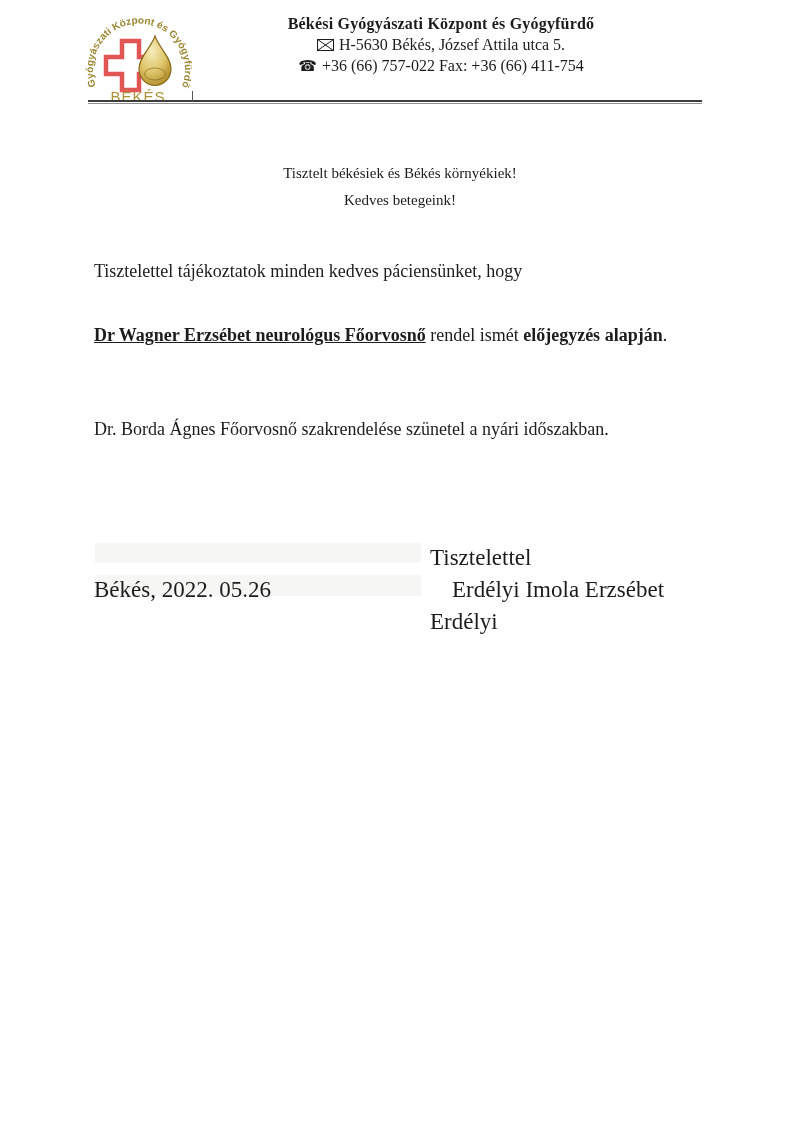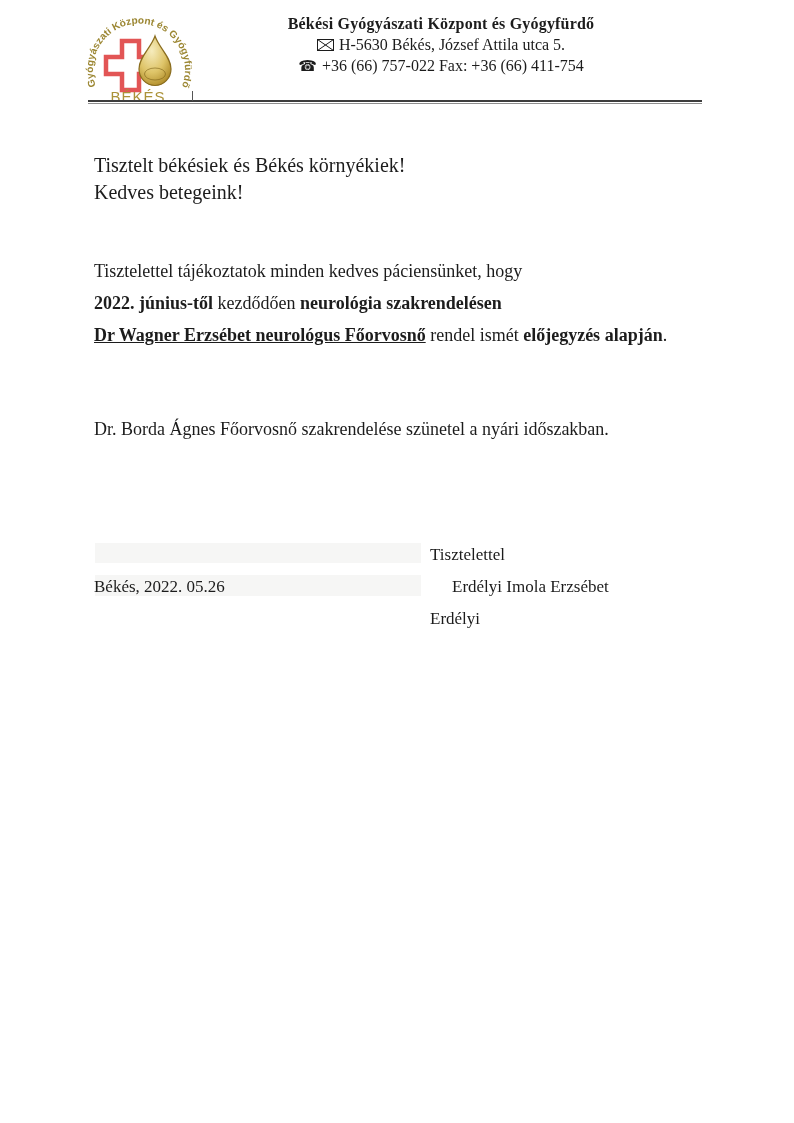--- a/index.html
+++ b/index.html
@@ -16,29 +16,29 @@
   }
   .contact .org{font-weight:bold;letter-spacing:.2px;}
   .contact .row{white-space:nowrap;}
   .glyph-env{display:inline-block;vertical-align:-1px;margin-right:5px;}
   .glyph-phone{font-family:"DejaVu Sans",sans-serif;font-size:15px;margin-right:5px;}
   .email-link{color:#1c1c1c;text-decoration:underline;cursor:pointer;}
   .rule{position:absolute;left:88px;top:100px;width:614px;height:1px;
         border-top:2px solid #3d3d3d;border-bottom:1px solid #8e8e8e;box-sizing:content-box;}
   .tick{position:absolute;left:192px;top:91px;width:1px;height:10px;background:#555;}
   
-  .greeting{position:absolute;left:94px;top:152px;width:612px;
-            font-size:20px;line-height:27px;}
+  .greeting{position:absolute;left:94px;top:160px;width:612px;text-align:center;
+            font-size:15px;line-height:27px;}
   
   .bodyline{position:absolute;left:94px;width:612px;font-size:18px;white-space:nowrap;}
   .b{font-weight:bold;}
   .bu{font-weight:bold;text-decoration:underline;}
   
   .band{position:absolute;left:95px;width:326px;background:#f6f6f5;}
-  .sig{position:absolute;font-size:17px;white-space:nowrap;}
+  .sig{position:absolute;font-size:23px;white-space:nowrap;}
 </style>
 </head>
 <body>
 
 <div class="page">
 
   <svg class="logo" viewBox="0 0 116 100" aria-hidden="true">
     <defs>
       <radialGradient id="dropGrad" cx="40%" cy="30%" r="80%">
         <stop offset="0%" stop-color="#f6ecbd"></stop>
@@ -74,23 +74,20 @@
   <div class="rule"></div>
   <div class="tick"></div>
 
   <div class="greeting">
     <div>Tisztelt békésiek és Békés környékiek!</div>
     <div>Kedves betegeink!</div>
   </div>
 
   <div class="bodyline" style="top:261px;">Tisztelettel tájékoztatok minden kedves páciensünket, hogy</div>
 
-  <div class="bodyline" style="top:293px;">
-    <span class="b">2022. június-től</span><span> kezdődően </span><span class="b">neurológia szakrendelésen</span>
-  </div>
 
   <div class="bodyline" style="top:325px;">
     <span class="bu">Dr Wagner Erzsébet neurológus Főorvosnő</span><span> rendel ismét </span><span class="b">előjegyzés alapján</span><span>.</span>
   </div>
 
   <div class="bodyline" style="top:419px;">Dr. Borda Ágnes Főorvosnő szakrendelése szünetel a nyári időszakban.</div>
 
   <div class="band" style="top:543px;height:20px;"></div>
   <div class="band" style="top:575px;height:21px;"></div>
 

